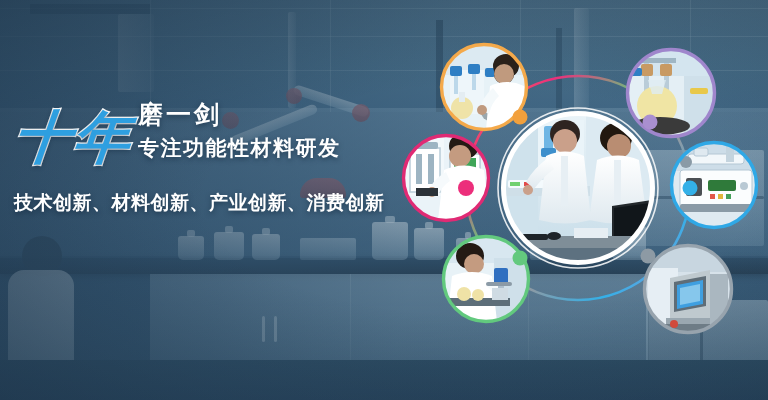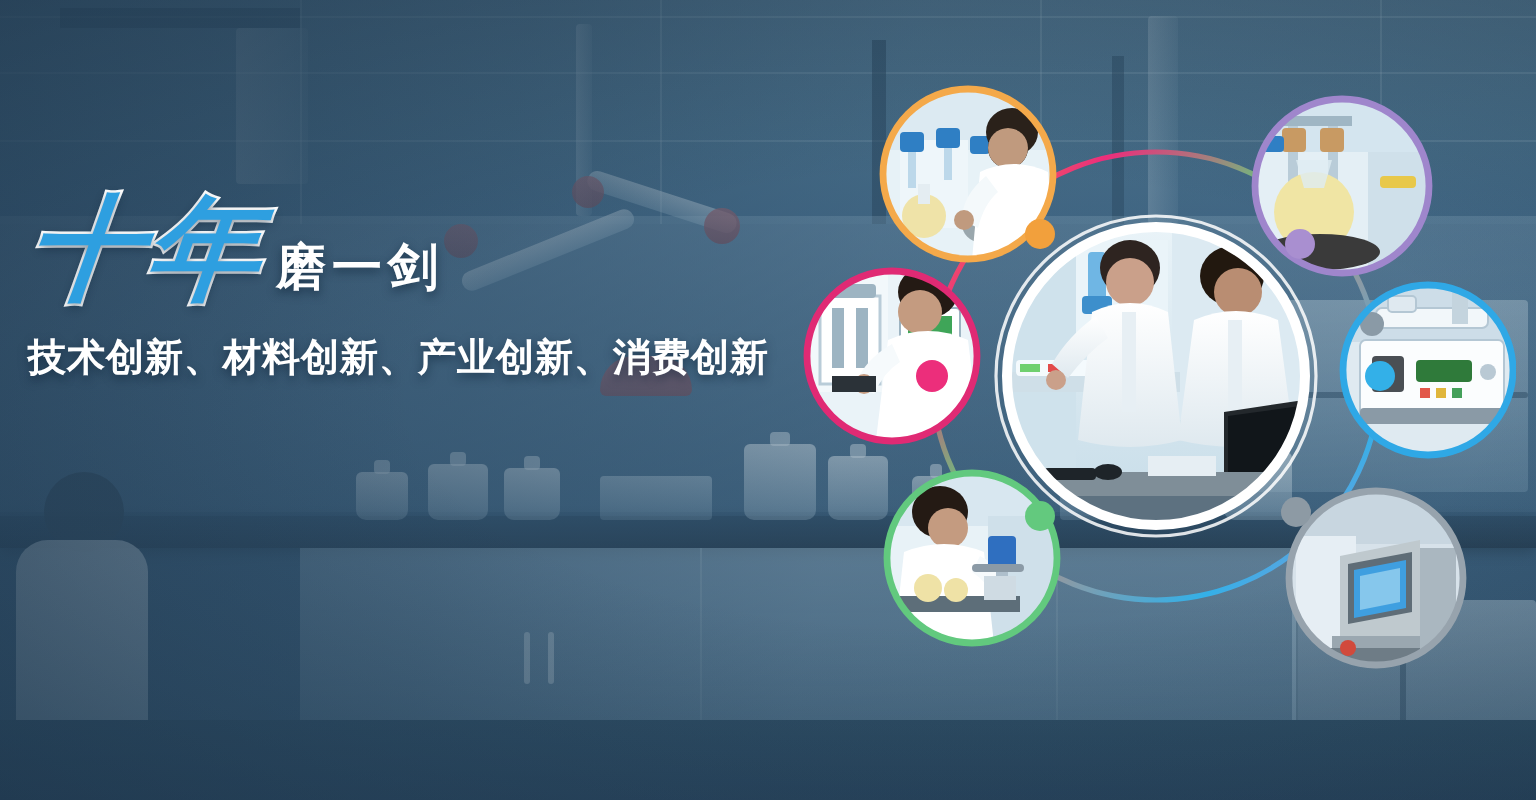--- a/index.html
+++ b/index.html
@@ -78,21 +78,21 @@
   .head-right{display:flex;flex-direction:column;gap:3px;padding-bottom:2px;}
   .line-a{
     font-size:25px;font-weight:700;color:#ffffff;letter-spacing:3px;
     text-shadow:0 2px 5px rgba(10,30,50,.55);white-space:nowrap;
   }
   .line-b{
     font-size:21px;font-weight:700;color:#ffffff;letter-spacing:1.5px;
     text-shadow:0 2px 5px rgba(10,30,50,.55);white-space:nowrap;
   }
   .tagline{
-    margin-top:14px;font-size:19px;font-weight:700;color:#ffffff;
+    margin-top:26px;font-size:19px;font-weight:700;color:#ffffff;
     letter-spacing:.5px;text-shadow:0 2px 5px rgba(10,30,50,.55);white-space:nowrap;
   }
   .tagline-en{
     margin-top:7px;font-size:8.5px;color:rgba(226,238,246,.72);
     letter-spacing:.25px;white-space:nowrap;
   }
 
   
   #cluster{position:absolute;left:398px;top:30px;width:360px;height:340px;}
   #cluster svg{position:absolute;inset:0;}
@@ -162,20 +162,21 @@
 
   <div class="bg-floor"></div>
   <div class="bg-tint"></div>
   <div class="bg-vig"></div>
 
   <div class="copy">
     <div class="head-row">
       <div class="calligraphy">十年</div>
       <div class="head-right">
         <div class="line-a">磨一剑</div>
+        <div class="line-b">专注功能性材料研发</div>
       </div>
     </div>
     <div class="tagline">技术创新、材料创新、产业创新、消费创新</div>
   </div>
 
   <div id="cluster">
     <svg width="360" height="340" viewBox="0 0 360 340">
       <defs>
 
         <linearGradient id="orbitGrad" x1="0" y1="0" x2="1" y2="1">

